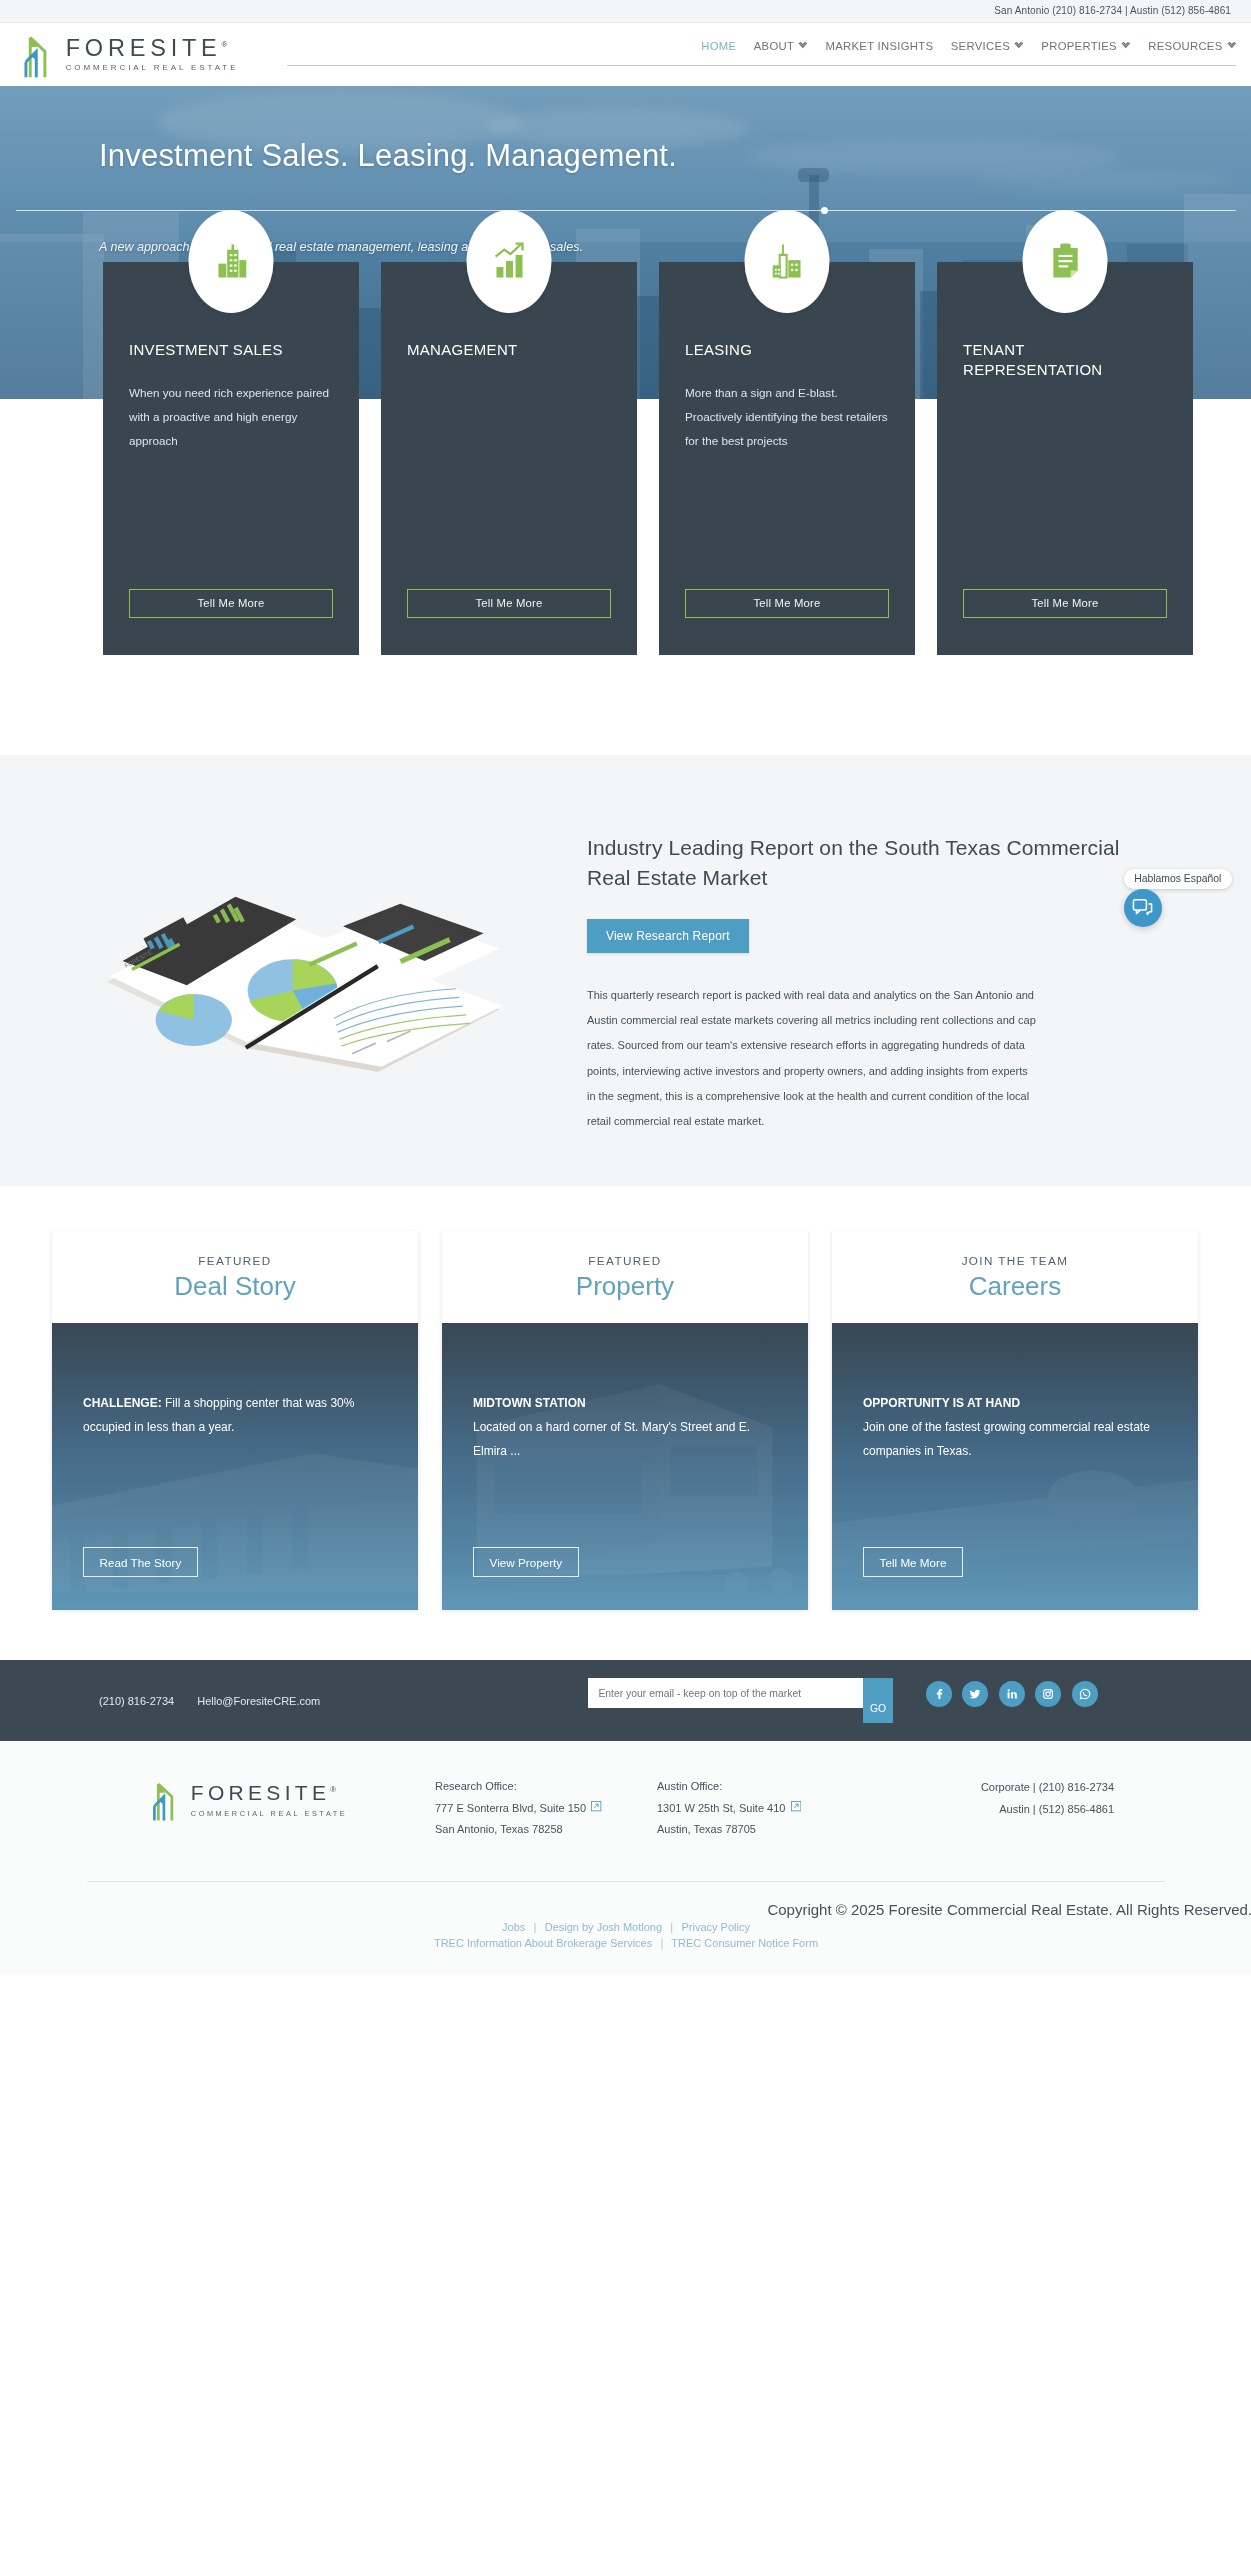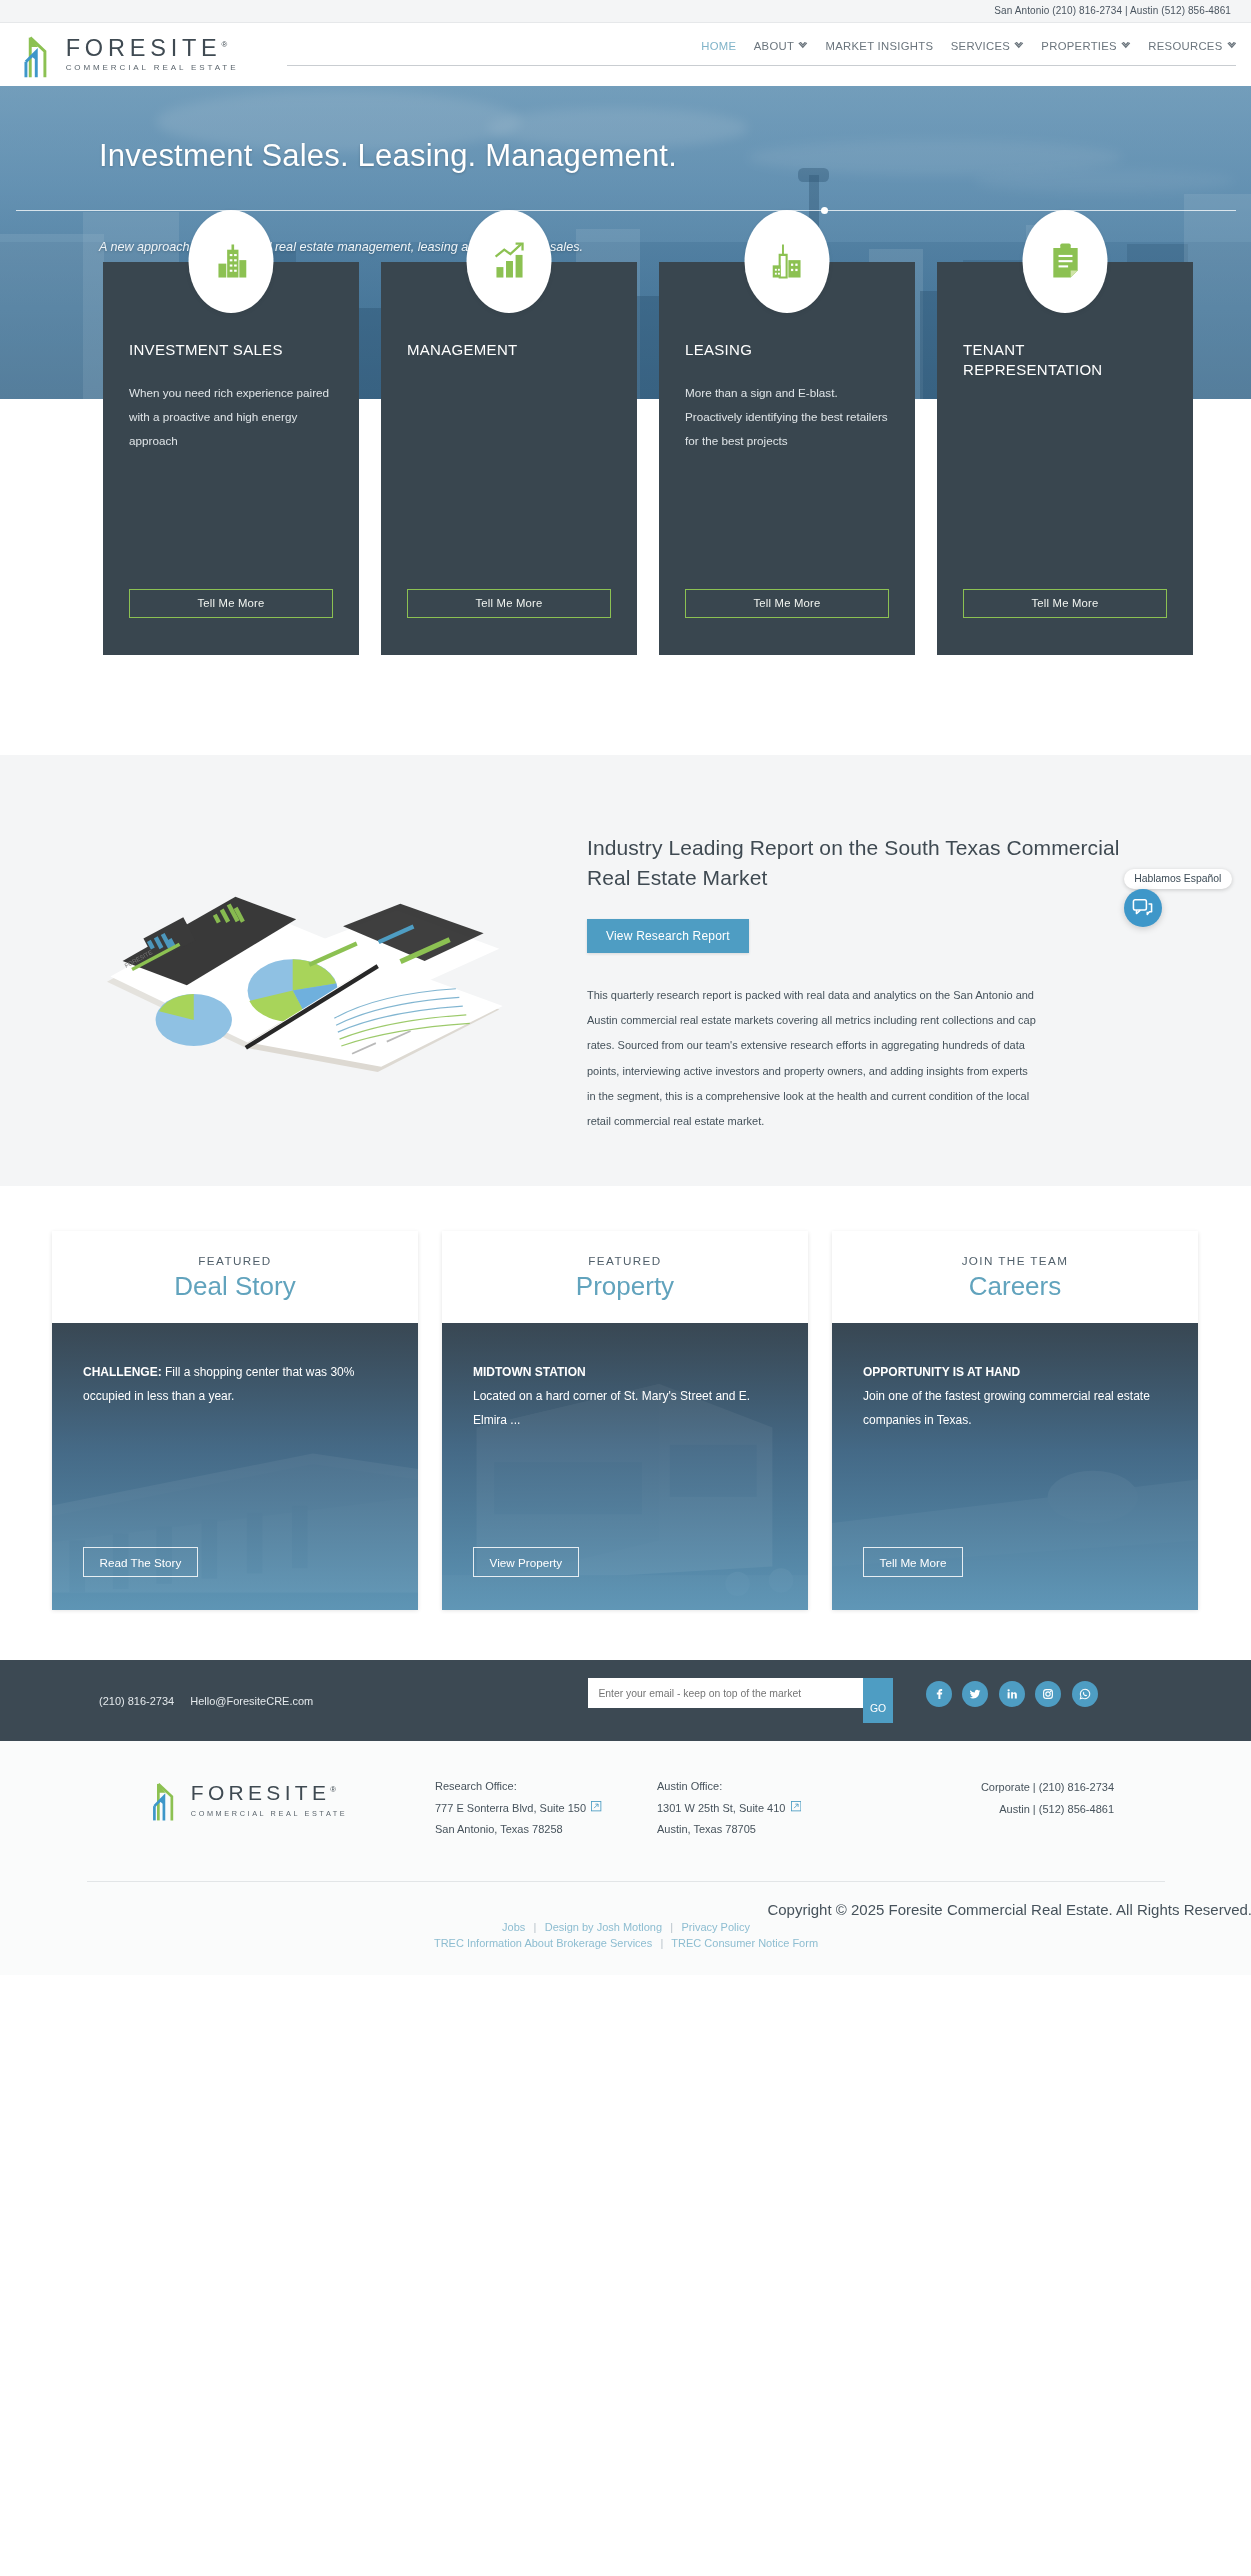--- a/index.html
+++ b/index.html
@@ -192,36 +192,36 @@
   }
   .feat-body {
     height: 287px; position:relative; padding: 37px 31px 0 31px; overflow:hidden;
   }
   .feat-body-bg { position:absolute; inset:0; }
   .feat-body-tint {
     position:absolute; inset:0;
     background: linear-gradient(180deg, rgba(55,70,82,.88) 0%, rgba(62,100,130,.78) 45%, rgba(78,140,175,.72) 100%);
   }
   .feat-text {
-    position:relative; color:#fff; font-size:12px; line-height:2.0; font-weight:300;
+    position:relative; color:#fff; font-size:12px; line-height:2.0; font-weight:300;margin-top:31px;
   }
   .feat-text b { font-weight:700; }
   .feat-btn {
     position:absolute; left:31px; bottom:33px; border:0.9px solid rgba(255,255,255,.85);
     background:transparent; color:#fff; font-size:11.7px; padding: 7.8px 15.6px;
     cursor:pointer; font-family:"Liberation Sans", sans-serif;
   }
 
   
   .newsbar {
     background:#3c4953; height: 81px; display:flex; align-items:center;
     position:relative;
   }
   .news-contact {
-    margin-left: 99px; font-size: 11px; color:#e4e9ec; display:flex; gap:16px;
+    margin-left: 99px; font-size: 11px; color:#e4e9ec; display:flex; gap:23px;
   }
   .news-form { position:absolute; left: 588px; top: 18px; display:flex; }
   .news-input {
     width: 275px; height: 30px; border:none; outline:none; padding: 0 10.4px;
     font-size: 10.4px; color:#8a949c; background:#fff;
     font-family:"Liberation Sans", sans-serif;
   }
   .news-go {
     width: 30px; height: 45px; background:#4e9dc3; color:#fff; border:none;
     font-size:10.4px; cursor:pointer; font-family:"Liberation Sans", sans-serif;

